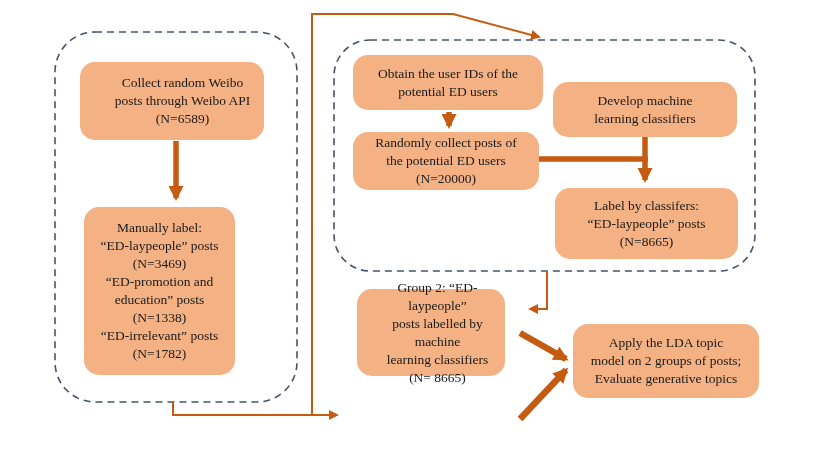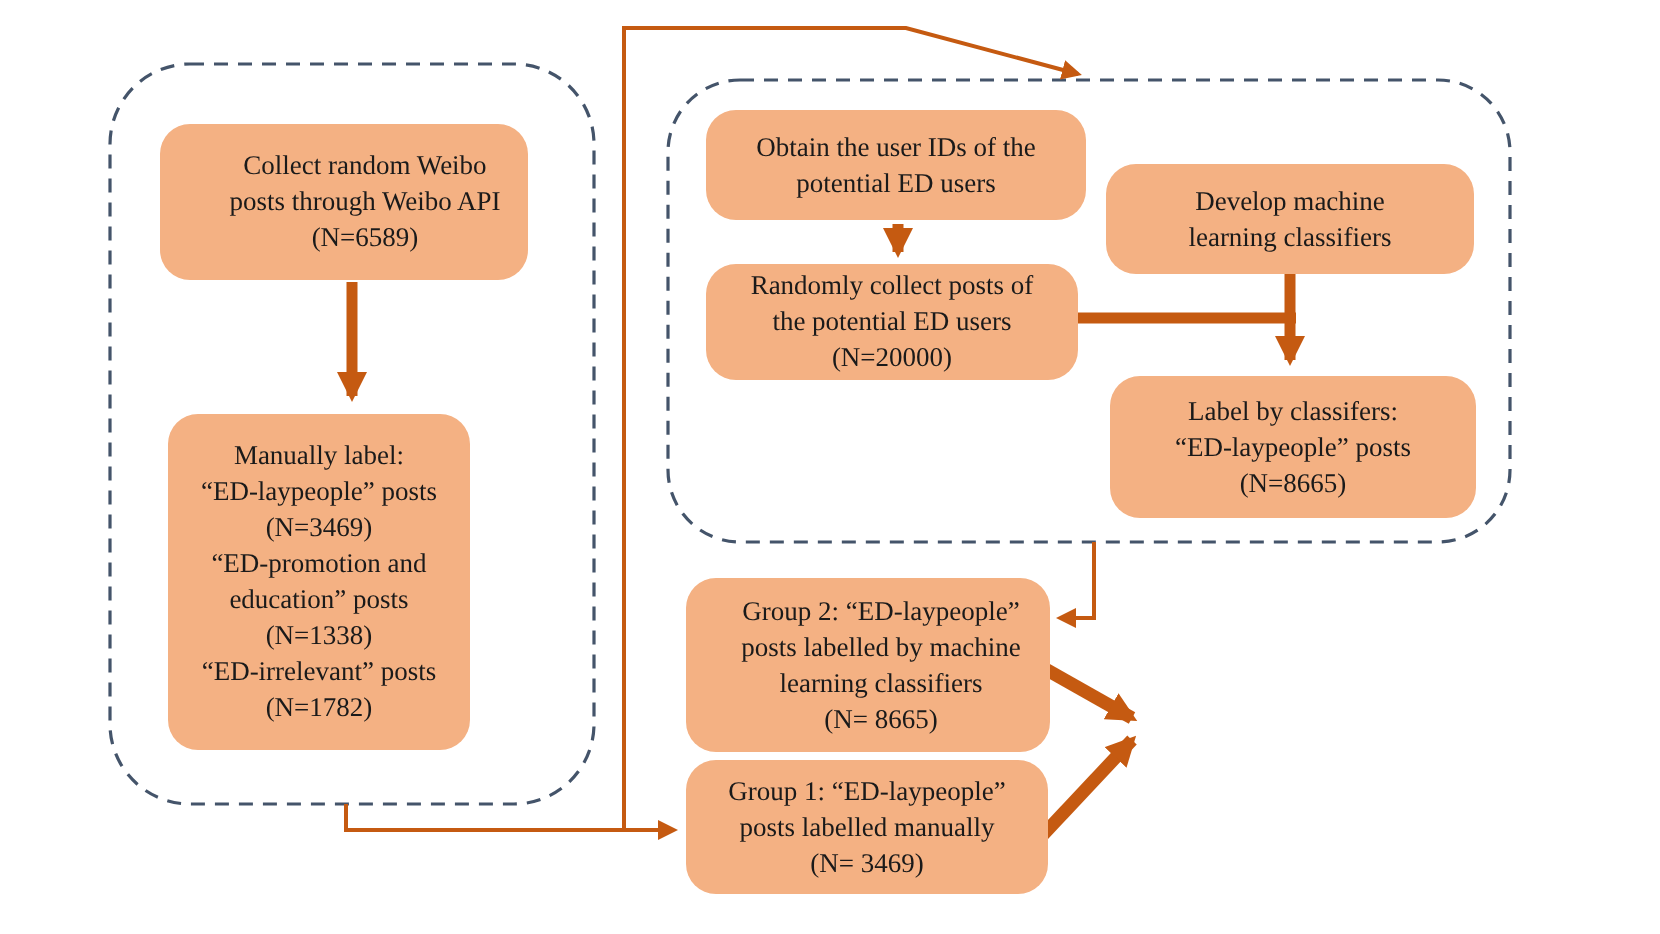--- a/index.html
+++ b/index.html
@@ -37,21 +37,21 @@
     justify-content:center;
     padding:2px 3px;
     box-sizing:border-box;
   }
   .b-collect {left:80px; top:62px; width:184px;height:78px;padding-left:24px;}
   .b-manual  {left:84px; top:207px;width:151px;height:168px;}
   .b-obtain  {left:353px;top:55px; width:190px;height:55px;}
   .b-develop {left:553px;top:55px; width:184px;height:55px;margin-top:27px;}
   .b-random  {left:353px;top:132px;width:186px;height:58px;}
   .b-labelcl {left:555px;top:188px;width:183px;height:71px;}
-  .b-group2  {left:343px;top:289px;width:182px;height:87px;padding-left:16px;}
+  .b-group2  {left:357px;top:289px;width:148px;height:87px;padding-left:16px;}
   .b-group1  {left:343px;top:380px;width:181px;height:67px;}
   .b-lda     {left:573px;top:324px;width:186px;height:74px;}
 </style>
 </head>
 <body>
 
 <div class="stage">
 
   <svg class="lines" viewBox="0 0 830 467" aria-hidden="true">
     <defs>
@@ -103,18 +103,18 @@
 
   <div class="box b-labelcl">Label by classifers:
 “ED-laypeople” posts
 (N=8665)</div>
 
   <div class="box b-group2">Group 2: “ED-laypeople”
 posts labelled by machine
 learning classifiers
 (N= 8665)</div>
 
-  <div class="box b-group1">Group 1: “ED-laypeople”
-posts labelled manually
-(N= 3469)</div>
 
+  <div class="box b-lda">Apply the LDA topic
+model on 2 groups of posts;
+Evaluate generative topics</div>
 
 </div>
 
 </body></html>

